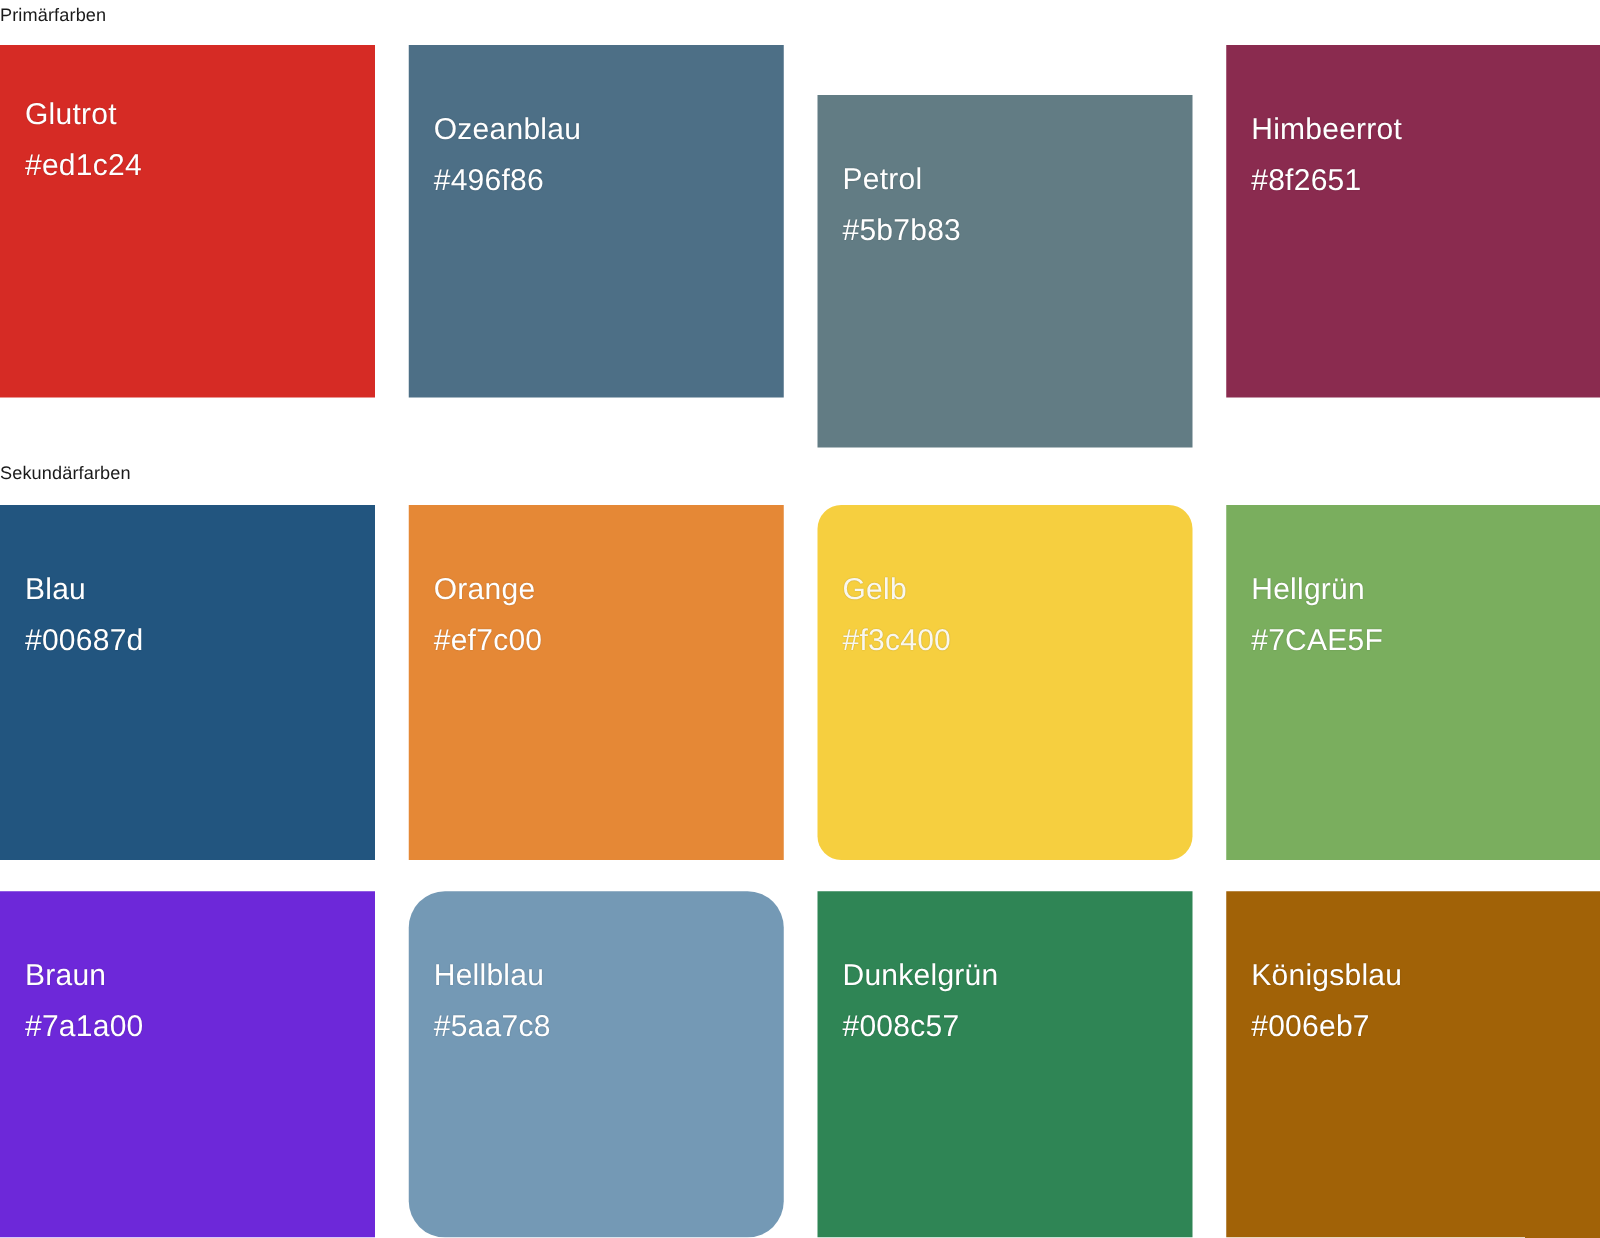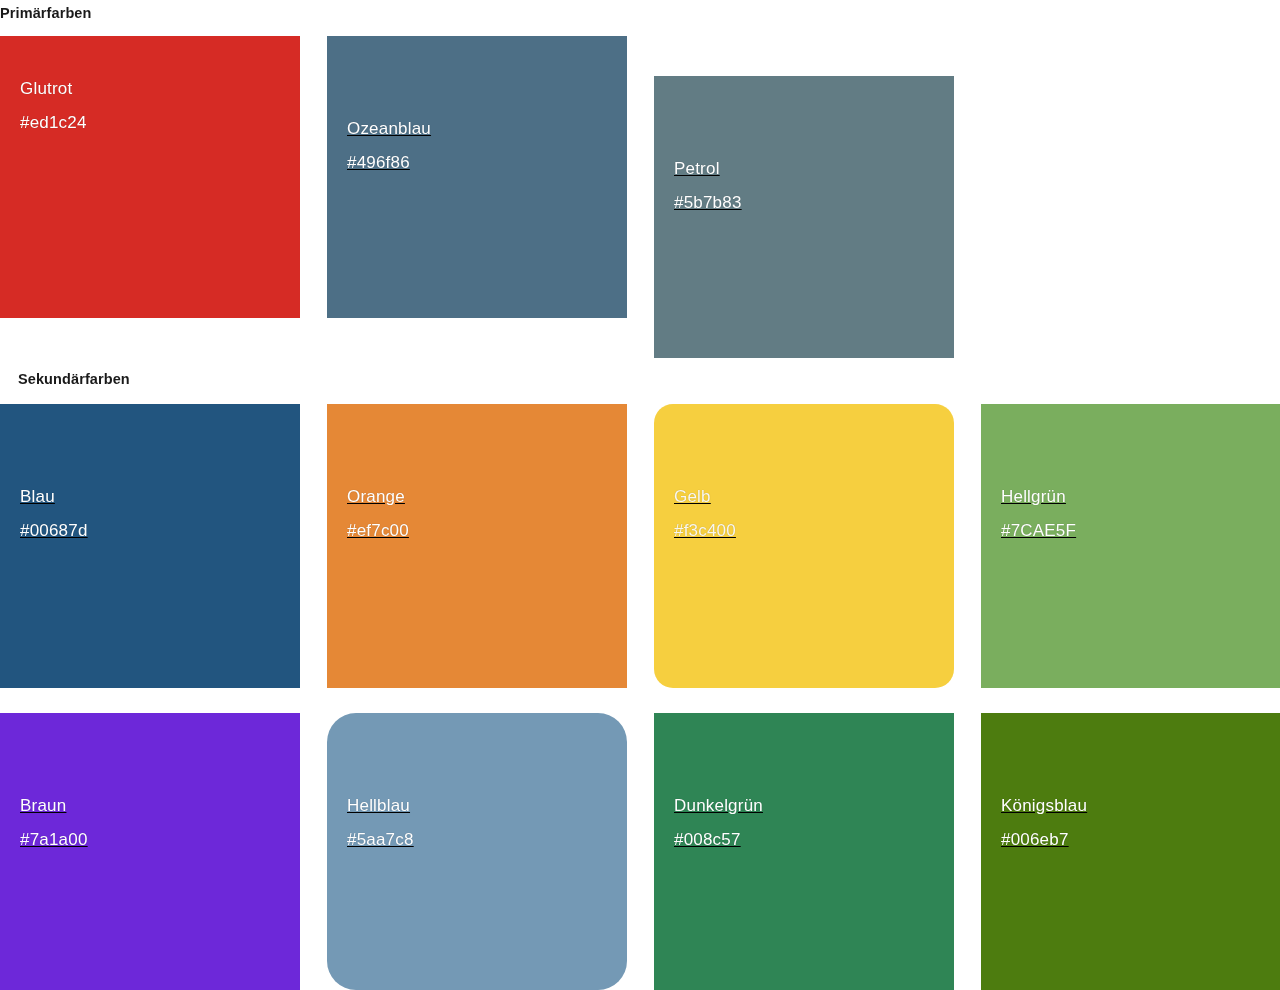--- a/index.html
+++ b/index.html
@@ -17,33 +17,33 @@
 
   .page {
     position: relative;
     width: 1280px;
     height: 990px;
     overflow: hidden;
   }
 
   .section-heading {
     font-size: 14.5px;
-    font-weight: 700;
+    font-weight: 400;
     color: #1a1a1a;
     letter-spacing: 0.1px;
     line-height: 1;
     margin: 0;
     padding: 0;
     position: absolute;
     left: 0;
     text-align: right;
   }
 
   #heading-primary { top: 6px; }
-  #heading-secondary { top: 372px; padding-left: 18px; }
+  #heading-secondary { top: 372px; }
 
   .swatch-row {
     position: absolute;
     left: 0;
     width: 1310px;
     display: flex;
     gap: 27px;
   }
 
   #row-primary   { top: 36px;  height: 282px; }
@@ -53,27 +53,27 @@
   .swatch-card {
     width: 300px;
     flex: 0 0 300px;
     height: 100%;
     box-sizing: border-box;
     padding: 44px 20px 0 20px;
     position: relative;
     overflow: hidden;
   }
 
-  .swatch-card.tall-pad { padding-top: 84px; text-decoration: underline; }
+  .swatch-card.tall-pad { padding-top: 56px; }
 
   .swatch-name,
   .swatch-hex {
     display: block;
     color: #ffffff;
-    font-size: 17px;
+    font-size: 24px;
     font-weight: 400;
     line-height: 1.0;
     letter-spacing: 0.2px;
     text-shadow: 0 0 1px rgba(0,0,0,0.28);
     white-space: nowrap;
   }
 
   .swatch-name { margin-bottom: 17px; }
 
   .swatch-card.muted-label .swatch-name,
@@ -93,20 +93,24 @@
       <span class="swatch-name">Glutrot</span>
       <span class="swatch-hex">#ed1c24</span>
     </div>
     <div class="swatch-card tall-pad" style="background-color: rgb(77, 111, 134);">
       <span class="swatch-name">Ozeanblau</span>
       <span class="swatch-hex">#496f86</span>
     </div>
     <div class="swatch-card tall-pad" style="background-color: rgb(98, 124, 132); margin-top: 40px;">
       <span class="swatch-name">Petrol</span>
       <span class="swatch-hex">#5b7b83</span>
+    </div>
+    <div class="swatch-card tall-pad" style="background-color: rgb(138, 43, 79);">
+      <span class="swatch-name">Himbeerrot</span>
+      <span class="swatch-hex">#8f2651</span>
     </div>
   </div>
 
   <h2 class="section-heading" id="heading-secondary">Sekundärfarben</h2>
 
   <div class="swatch-row" id="row-secondary">
     <div class="swatch-card tall-pad" style="background-color: rgb(34, 85, 127);">
       <span class="swatch-name">Blau</span>
       <span class="swatch-hex">#00687d</span>
     </div>
@@ -130,19 +134,19 @@
       <span class="swatch-hex">#7a1a00</span>
     </div>
     <div class="swatch-card tall-pad" style="background-color: rgb(116, 153, 181); border-radius: 29px;">
       <span class="swatch-name">Hellblau</span>
       <span class="swatch-hex">#5aa7c8</span>
     </div>
     <div class="swatch-card tall-pad" style="background-color: rgb(47, 133, 85);">
       <span class="swatch-name">Dunkelgrün</span>
       <span class="swatch-hex">#008c57</span>
     </div>
-    <div class="swatch-card tall-pad" style="background-color: #4d7c0f;">
+    <div class="swatch-card tall-pad" style="background-color: #a16207;">
       <span class="swatch-name">Königsblau</span>
       <span class="swatch-hex">#006eb7</span>
     </div>
   </div>
 
 </div>
 
 </body></html>

